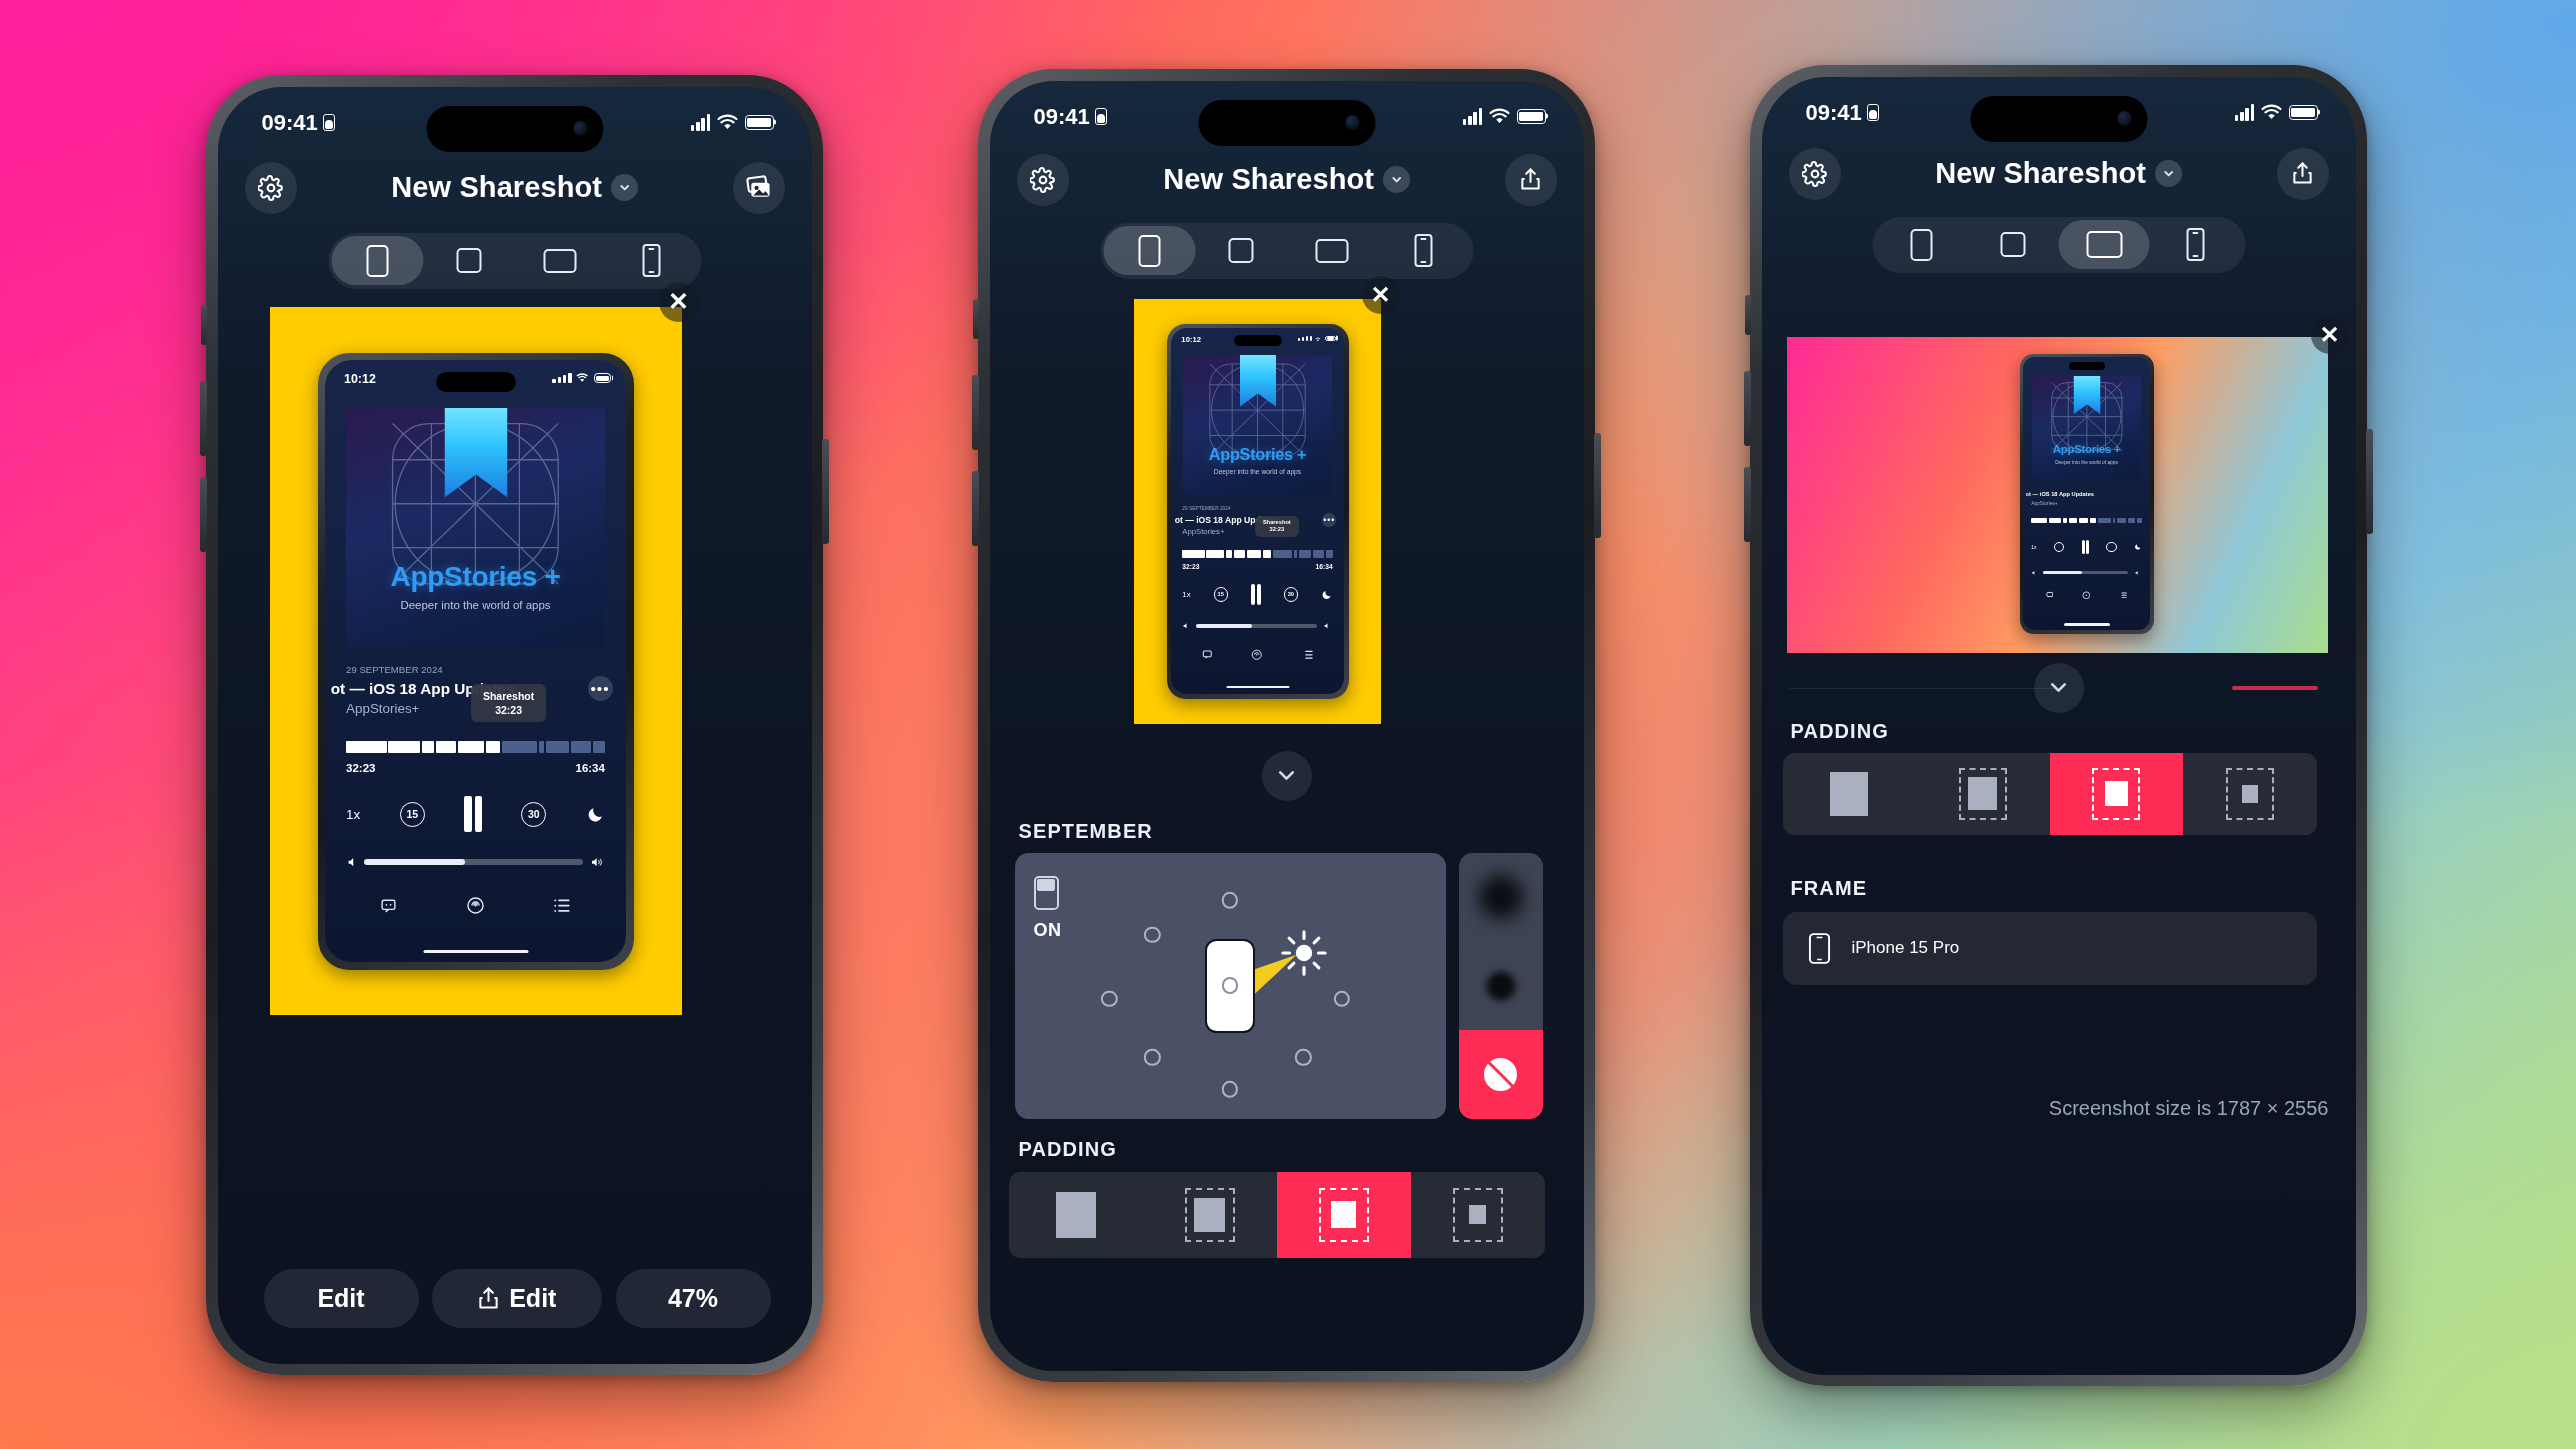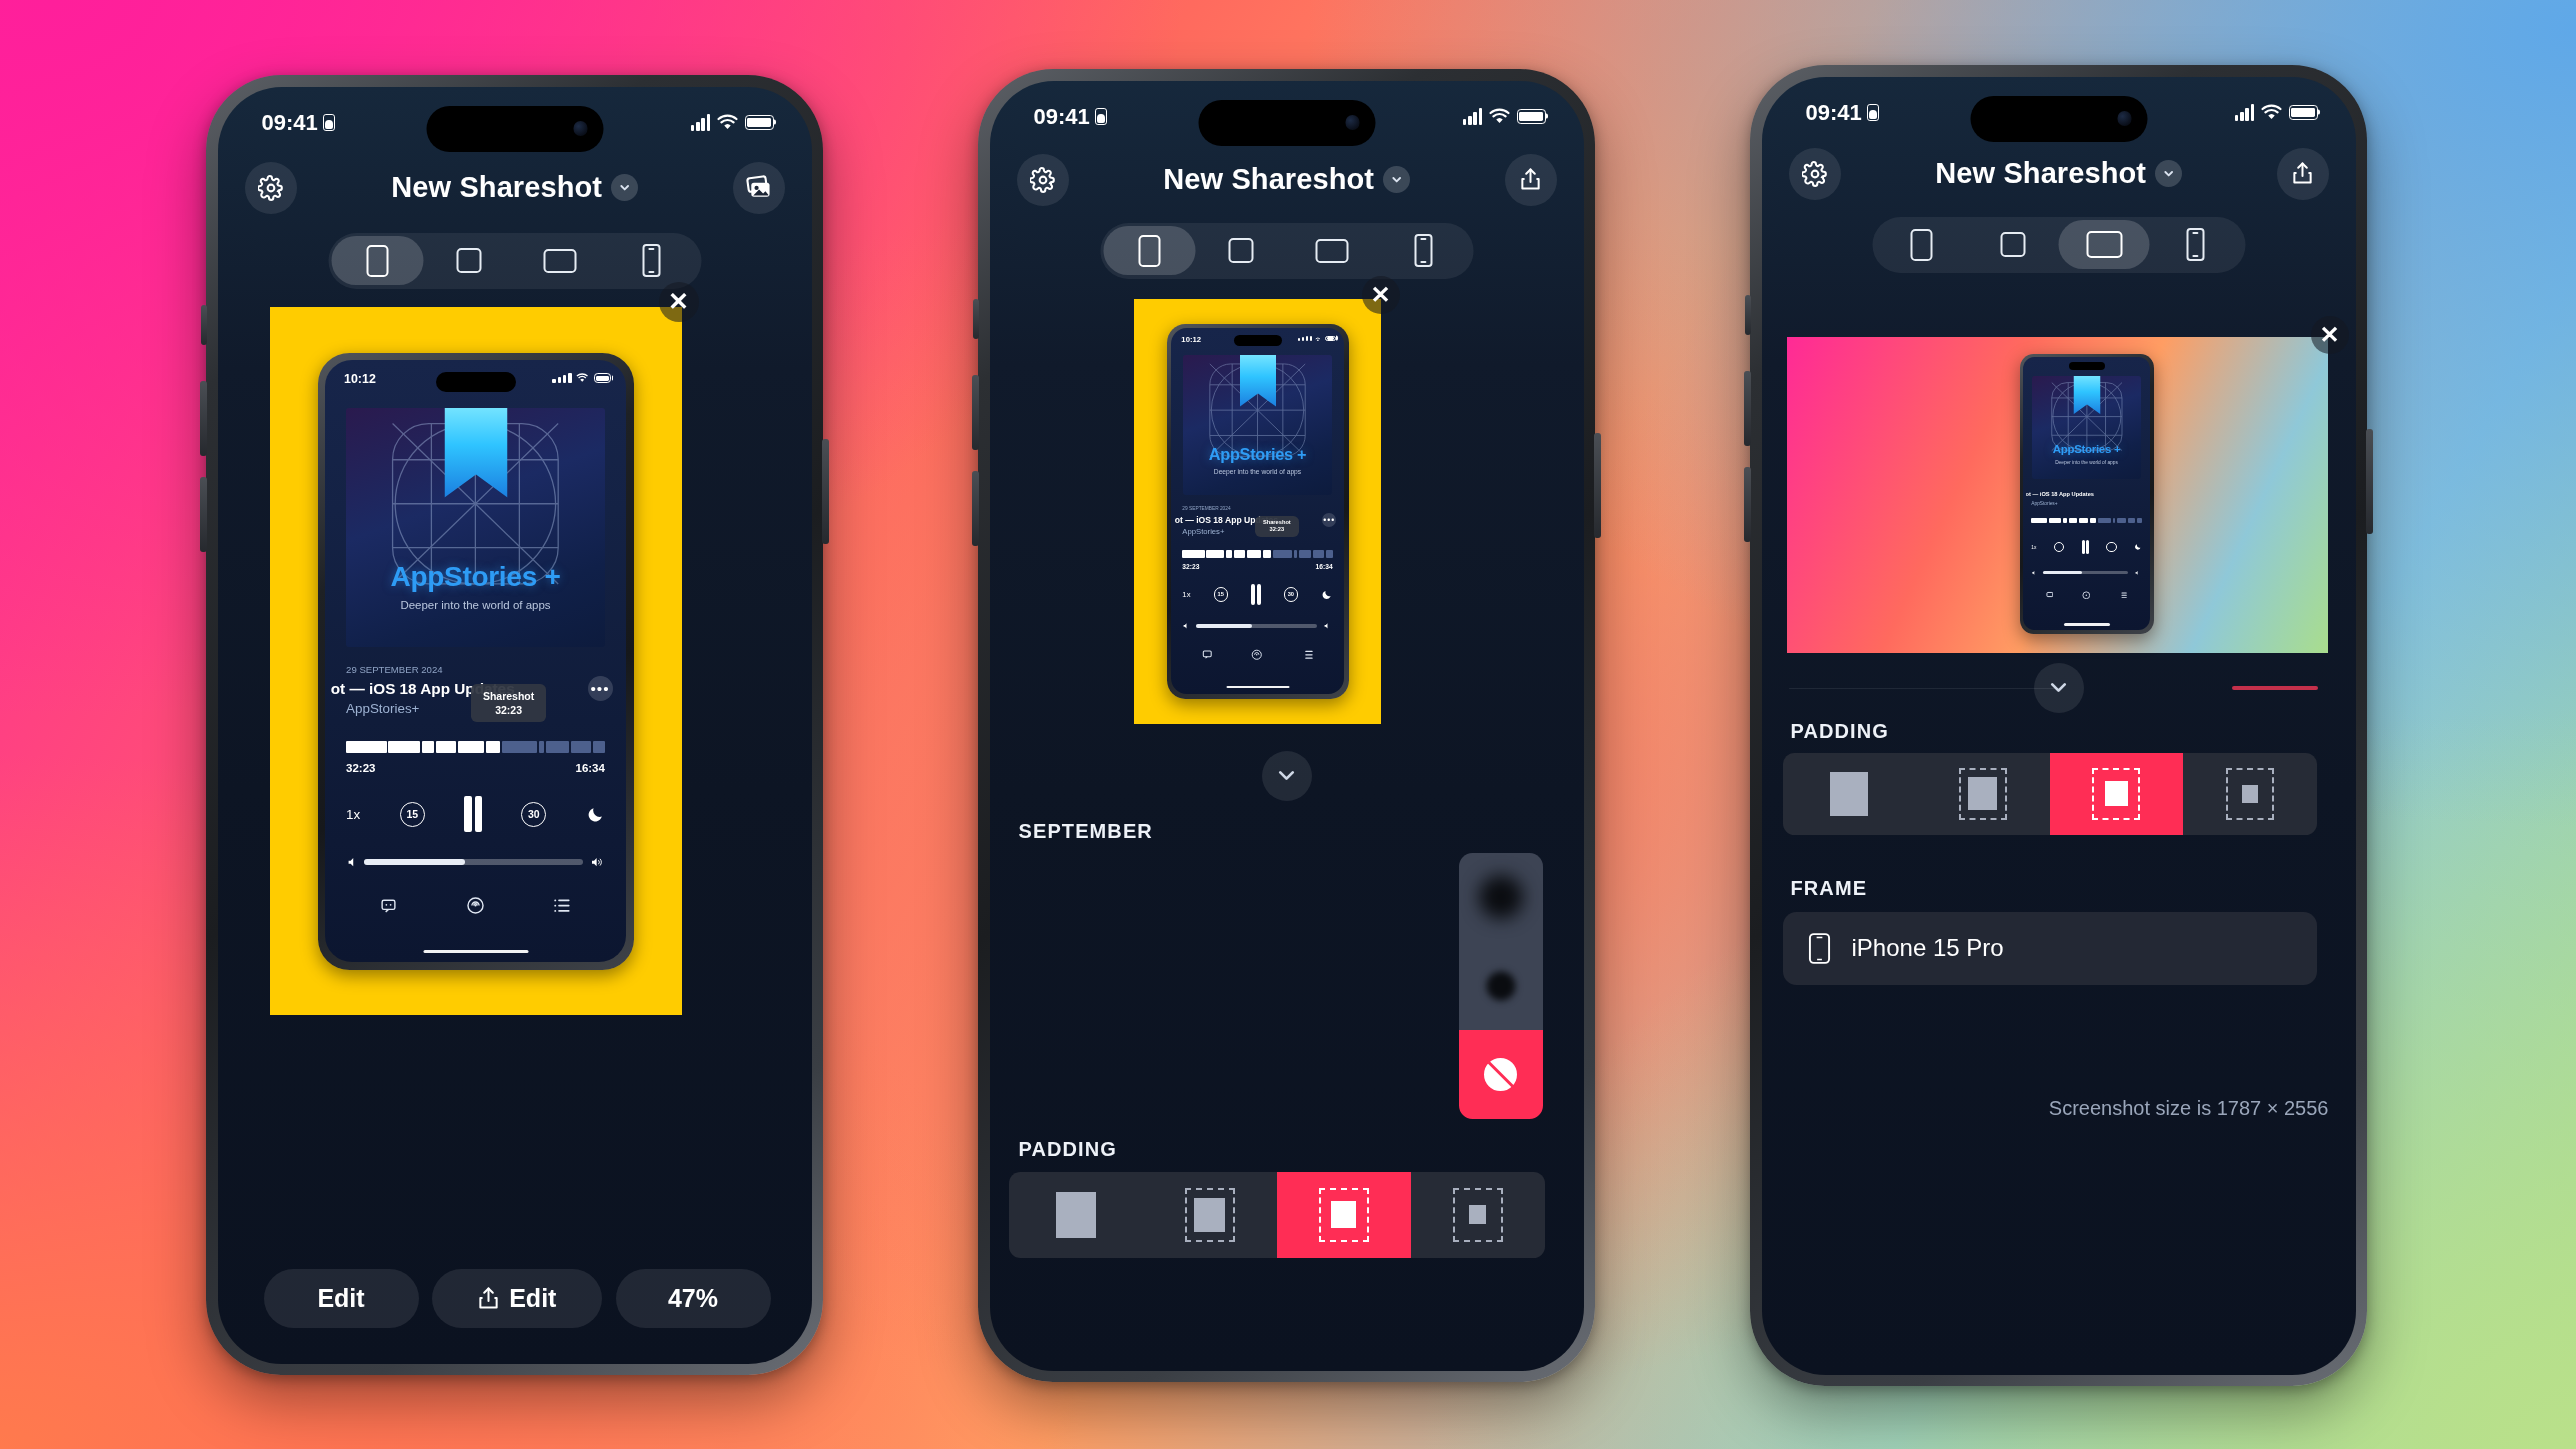--- a/index.html
+++ b/index.html
@@ -631,20 +631,44 @@
     </div>
 
     <div class="grabber" style="top:670px;width:50px;height:50px;">
       <svg width="25" height="25" viewBox="0 0 24 24" fill="none" stroke="#cfd8e6" stroke-width="2.6" stroke-linecap="round" stroke-linejoin="round">
           <polyline points="6 9 12 15 18 9"></polyline>
         </svg>
     </div>
 
     <div class="sec-label" style="left:29px;top:739px;font-size:20px;">SEPTEMBER</div>
 
+    <div class="light-card" style="left:25px;top:772px;width:431px;height:266px;">
+      <span class="toggle-icon" style="left:19px;top:23px;width:25px;height:34px;"></span>
+      <span class="on-label" style="left:19px;top:67px;font-size:18px;">ON</span>
+
+      <span class="lamp-dot" style="left:50%;top:18%;width:16.3px;height:16.3px;"></span>
+      <span class="lamp-dot" style="left:32%;top:31%;width:16.3px;height:16.3px;"></span>
+      <span class="lamp-dot" style="left:22%;top:55%;width:16.3px;height:16.3px;"></span>
+      <span class="lamp-dot" style="left:32%;top:77%;width:16.3px;height:16.3px;"></span>
+      <span class="lamp-dot" style="left:50%;top:89%;width:16.3px;height:16.3px;"></span>
+      <span class="lamp-dot" style="left:67%;top:77%;width:16.3px;height:16.3px;"></span>
+      <span class="lamp-dot" style="left:76%;top:55%;width:16.3px;height:16.3px;"></span>
+
+      <svg class="sunbeam" style="left:188px;top:96px;" width="105" height="67" viewBox="0 0 110 70">
+        <path d="M98 6 L6 38 L34 66 Z" fill="#f3cc22"></path>
+      </svg>
+      <svg class="sun" style="left:264px;top:75px;" width="50" height="50" viewBox="0 0 52 52" stroke="#fff" stroke-width="3.2" stroke-linecap="round" fill="none">
+        <circle cx="26" cy="26" r="8.5" fill="#fff" stroke="none"></circle>
+        <path d="M26 4v7M26 41v7M4 26h7M41 26h7M10.5 10.5l5 5M36.5 36.5l5 5M41.5 10.5l-5 5M15.5 36.5l-5 5"></path>
+      </svg>
+
+      <span class="phone-handle" style="width:50px;height:94px;">
+        <i style="width:16.3px;height:16.3px;"></i>
+      </span>
+    </div>
 
     <div class="light-side" style="left:469px;top:772px;width:84px;height:266px;">
       <span class="ls-cell">
         <span class="blobshadow" style="width:44px;height:44px;filter:blur(8.6px);"></span>
       </span>
       <span class="ls-cell">
         <span class="blobshadow" style="width:29px;height:29px;filter:blur(3.8px);"></span>
       </span>
       <span class="ls-cell red">
         <span class="no-sign" style="width:33px;height:33px;"></span>
@@ -868,21 +892,21 @@
       </span>
       <span class="pad-cell">
         <span class="pad-dash" style="width:48px;height:52px;">
           <span class="pad-in" style="width:16.3px;height:18px;"></span>
         </span>
       </span>
     </div>
 
     <div class="sec-label" style="left:29px;top:800px;font-size:20px;">FRAME</div>
 
-    <div class="row-card" style="left:21px;top:835px;width:534px;height:73px;padding:0 25px;gap:21px;font-size:24px;">
+    <div class="row-card" style="left:21px;top:835px;width:534px;height:73px;padding:0 25px;gap:21px;font-size:17px;">
       <span class="ic">
         <svg width="23" height="33" viewBox="0 0 24 34" fill="none" stroke="#fff" stroke-width="2">
             <rect x="2" y="2" width="20" height="30" rx="4"></rect>
             <path d="M9 5.5h6" stroke-width="1.6"></path>
             <path d="M9.5 28.5h5" stroke-width="1.6"></path>
           </svg>
       </span>
       <span>iPhone 15 Pro</span>
     </div>
 

